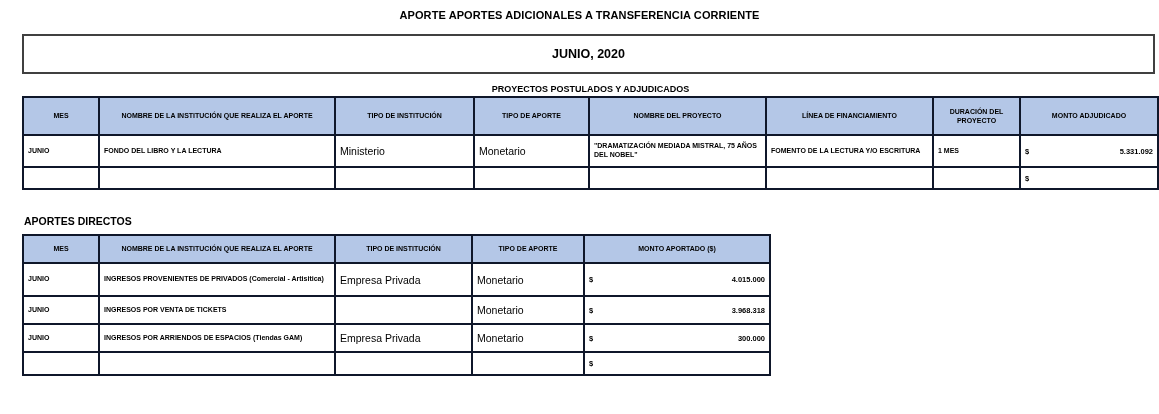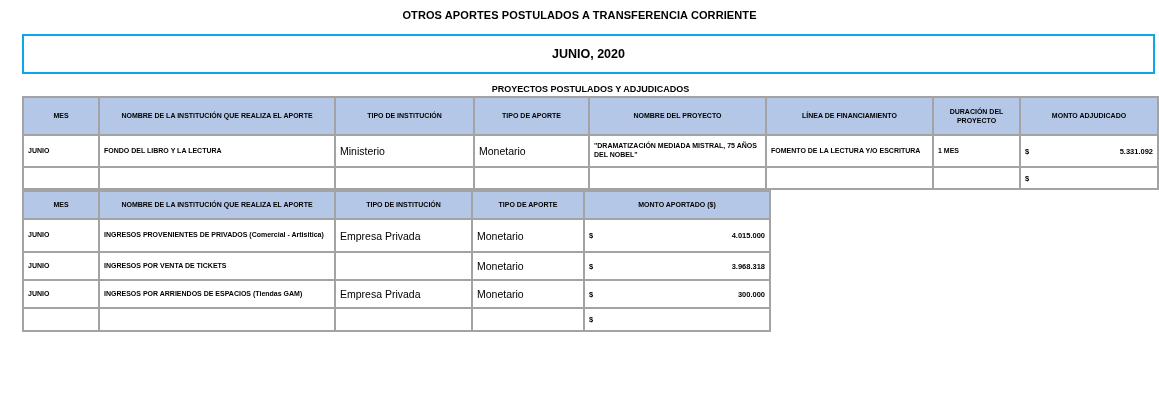--- a/index.html
+++ b/index.html
@@ -13,21 +13,21 @@
     padding-top: 9px;
     text-align: center;
     font-weight: bold;
     font-size: 11px;
     letter-spacing: .1px;
   }
   .period-box {
     margin: 13px 3px 0 22px;
     width: 1129px;
     height: 36px;
-    border: 2px solid #0ea5e9;
+    border: 2px solid #404040;
     display: flex;
     align-items: center;
     justify-content: center;
     font-weight: bold;
     font-size: 12.5px;
   }
   .section-label-1 {
     margin: 10px 0 2px 22px;
     font-weight: bold;
     font-size: 9px;
@@ -37,21 +37,21 @@
     margin: 25px 0 7px 24px;
     font-weight: bold;
     font-size: 10.5px;
   }
   table {
     border-collapse: collapse;
     table-layout: fixed;
     margin-left: 22px;
   }
   th, td {
-    border: 2px solid #a3a3a3;
+    border: 2px solid #0f172a;
     padding: 1px 4px;
     overflow: hidden;
     vertical-align: middle;
   }
   th {
     background: #b4c7e7;
     font-size: 7px;
     font-weight: bold;
     text-align: center;
     line-height: 1.3;
@@ -82,21 +82,21 @@
   .t2-r1 td { height: 29px; }
   .t2-r2 td { height: 24px; }
   .t2-r3 td { height: 24px; }
   .t2-r4 td { height: 19px; }
 </style>
 </head>
 <body>
 
 <div>
 
-  <div class="page-title">OTROS APORTES POSTULADOS A TRANSFERENCIA CORRIENTE</div>
+  <div class="page-title">APORTE APORTES ADICIONALES A TRANSFERENCIA CORRIENTE</div>
 
   <div class="period-box">
     <span>JUNIO, 2020</span>
   </div>
 
   <div class="section-label-1">PROYECTOS POSTULADOS Y ADJUDICADOS</div>
 
   <table>
     <colgroup>
       <col style="width:76px">
@@ -147,20 +147,21 @@
         <td class="cell-money">
           <div class="money-inner">
             <span>$</span>
             <span></span>
           </div>
         </td>
       </tr>
     </tbody>
   </table>
 
+  <div class="section-label-2">APORTES DIRECTOS</div>
 
   <table>
     <colgroup>
       <col style="width:76px">
         <col style="width:236px">
         <col style="width:137px">
         <col style="width:112px">
         <col style="width:186px">
     </colgroup>
     <thead>

